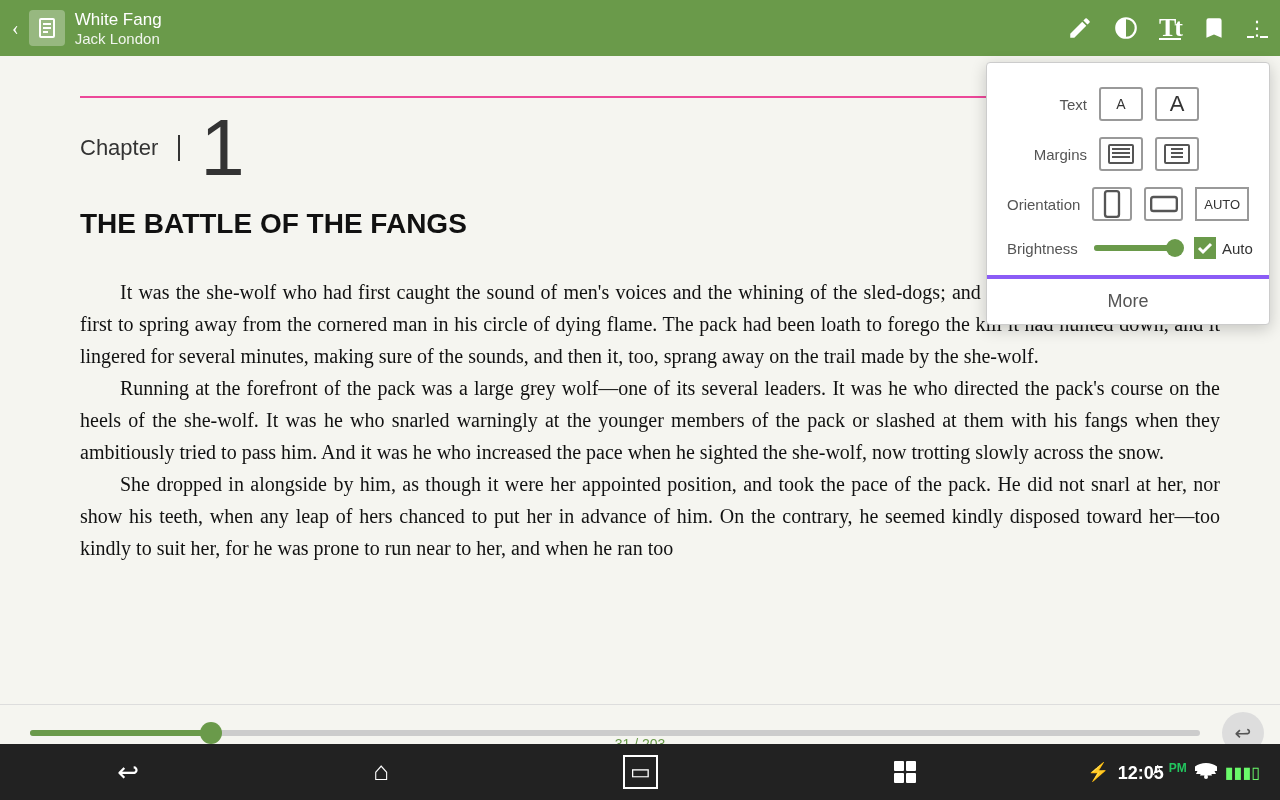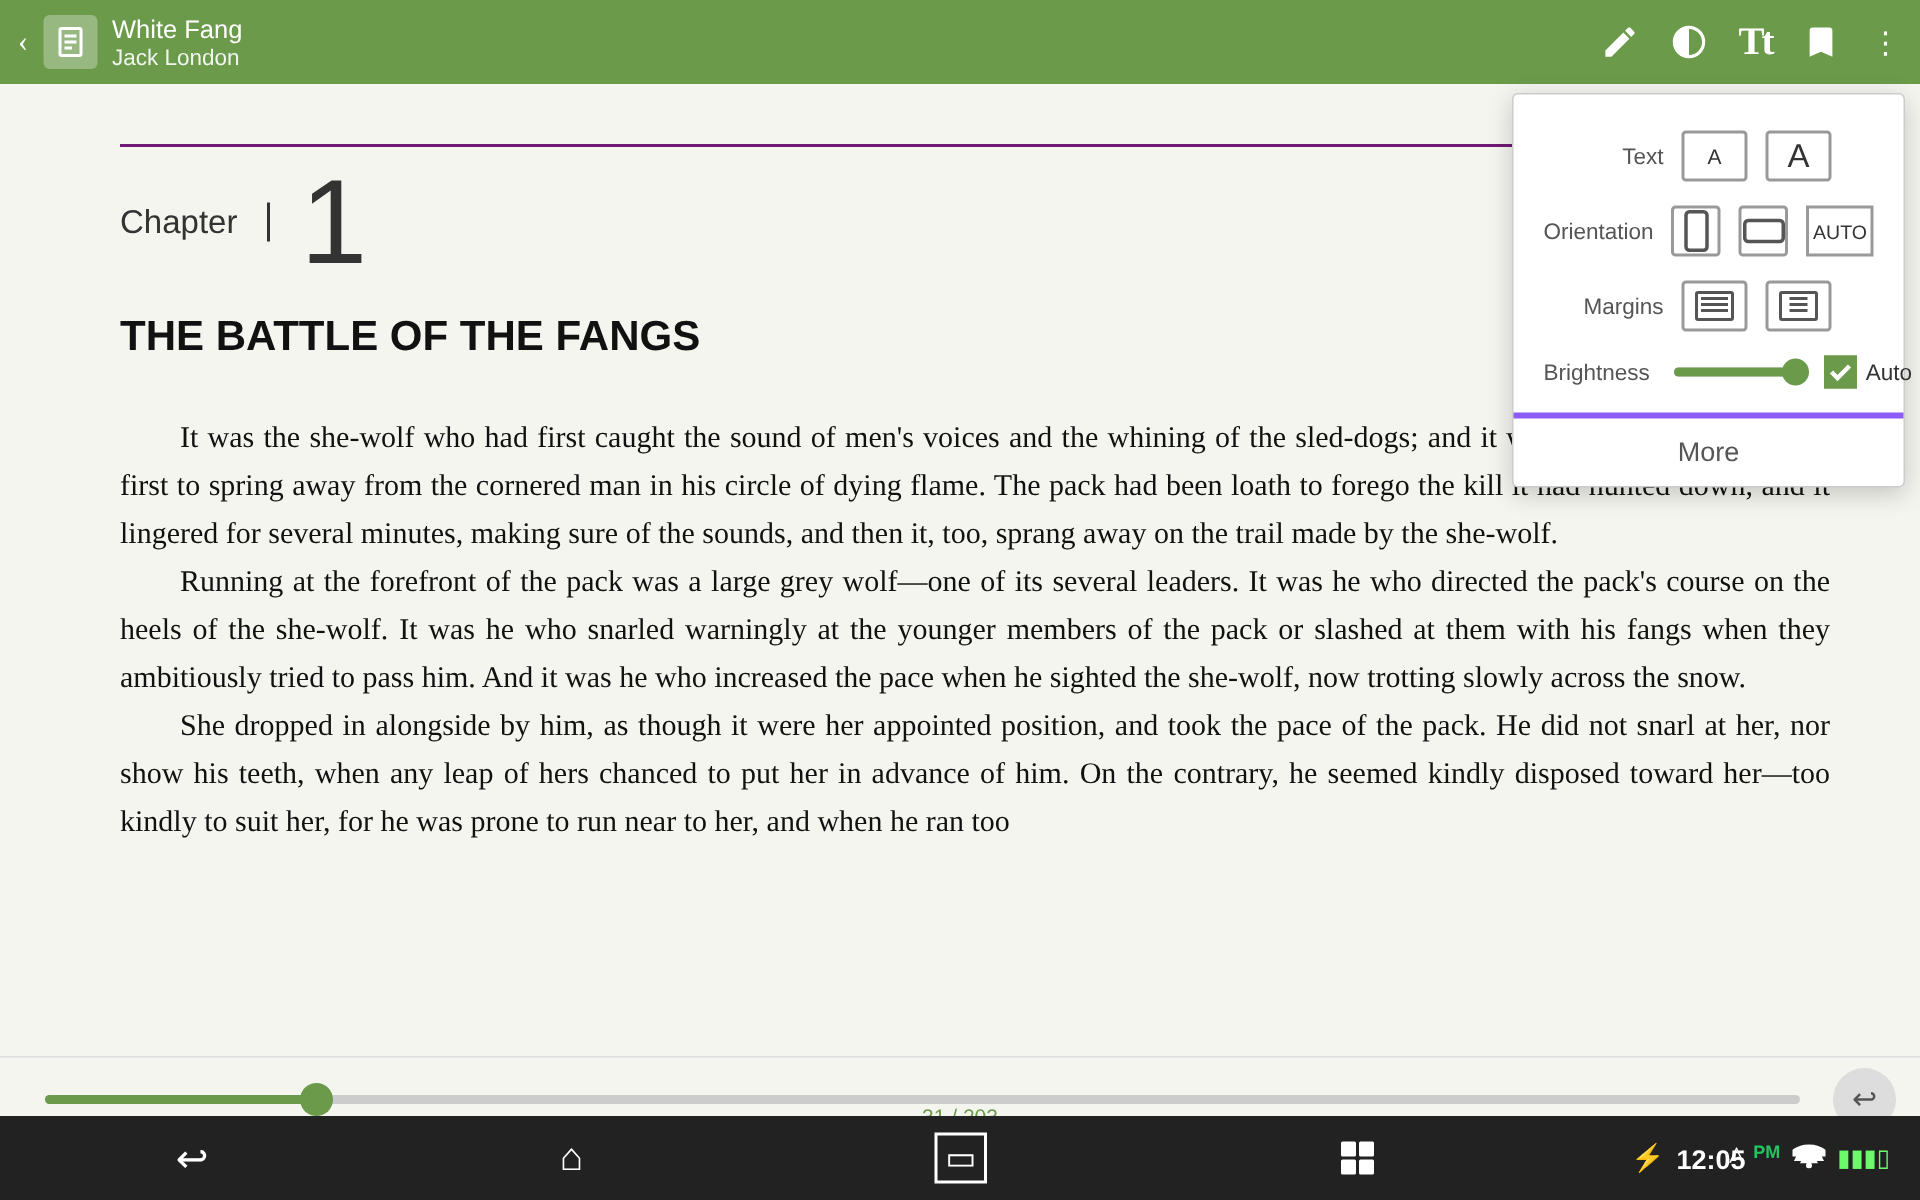--- a/index.html
+++ b/index.html
@@ -39,40 +39,40 @@
     #book-author { color: rgba(255,255,255,0.9); font-size: 15px; font-family: Liberation Sans, sans-serif; }
     #top-bar-right {
       display: flex;
       align-items: center;
       gap: 20px;
     }
     .top-icon {
       color: white;
       font-size: 22px;
       cursor: pointer;
-      display: flex; align-items: center; justify-content: center;
+      display: flex; align-items: center; justify-content: center; text-decoration: underline;
     }
     .top-icon svg { width: 26px; height: 26px; fill: white; }
 
     
     #reading-area {
       width: 1280px;
       height: 648px;
       background: #f5f5f0;
       padding: 40px 60px 20px 80px;
       overflow: hidden;
       position: relative;
     }
 
     
     #chapter-header {
       display: flex;
       align-items: center;
       margin-bottom: 20px;
-      border-top: 2px solid #701a75;
+      border-top: 2px solid #ec4899;
       padding-top: 10px;
     }
     #chapter-label-block {
       border-right: 2px solid #333;
       padding-right: 20px;
       margin-right: 20px;
     }
     #chapter-label {
       font-family: Arial, sans-serif;
       font-size: 22px;
@@ -189,21 +189,21 @@
       color: #22c55e;
       font-size: 12px;
       font-family: Liberation Sans, sans-serif;
     }
 
     
     #settings-panel {
       position: absolute;
       top: 62px;
       right: 10px;
-      width: 262px;
+      width: 284px;
       background: white;
       border: 1px solid #ccc;
       border-radius: 4px;
       box-shadow: 0 4px 16px rgba(0,0,0,0.2);
       z-index: 100;
       padding: 16px 0 0 0;
     }
     .panel-row {
       display: flex;
       align-items: center;
@@ -434,52 +434,52 @@
 
 <div id="settings-panel">
 
   <div class="panel-row">
     <span class="panel-row-label">Text</span>
     <button class="option-btn small-a">A</button>
     <button class="option-btn large-a">A</button>
   </div>
 
   <div class="panel-row">
-    <span class="panel-row-label">Orientation</span>
-    <button class="option-btn orient-btn">
-      <svg viewBox="0 0 16 24" fill="none" stroke="#555" stroke-width="2">
-        <rect x="2" y="1" width="12" height="22" rx="2"></rect>
-      </svg>
-    </button>
-    <button class="option-btn orient-btn-land" style="width:44px; height:34px; border:2px solid #999; background:white; cursor:pointer; display:flex; align-items:center; justify-content:center;">
-      <svg viewBox="0 0 24 16" fill="none" stroke="#555" stroke-width="2" width="28" height="20">
-        <rect x="1" y="2" width="22" height="12" rx="2"></rect>
-      </svg>
-    </button>
-    <button class="auto-btn">AUTO</button>
-  </div>
-
-  <div class="panel-row">
     <span class="panel-row-label">Margins</span>
     <button class="option-btn margin-btn">
       <svg viewBox="0 0 28 22" fill="none" stroke="#555" stroke-width="2">
         <rect x="2" y="2" width="24" height="18" rx="1"></rect>
         <line x1="5" y1="6" x2="23" y2="6"></line>
         <line x1="5" y1="10" x2="23" y2="10"></line>
         <line x1="5" y1="14" x2="23" y2="14"></line>
       </svg>
     </button>
     <button class="option-btn margin-btn">
       <svg viewBox="0 0 28 22" fill="none" stroke="#555" stroke-width="2">
         <rect x="2" y="2" width="24" height="18" rx="1"></rect>
         <line x1="8" y1="6" x2="20" y2="6"></line>
         <line x1="8" y1="10" x2="20" y2="10"></line>
         <line x1="8" y1="14" x2="20" y2="14"></line>
       </svg>
     </button>
+  </div>
+
+  <div class="panel-row">
+    <span class="panel-row-label">Orientation</span>
+    <button class="option-btn orient-btn">
+      <svg viewBox="0 0 16 24" fill="none" stroke="#555" stroke-width="2">
+        <rect x="2" y="1" width="12" height="22" rx="2"></rect>
+      </svg>
+    </button>
+    <button class="option-btn orient-btn-land" style="width:44px; height:34px; border:2px solid #999; background:white; cursor:pointer; display:flex; align-items:center; justify-content:center;">
+      <svg viewBox="0 0 24 16" fill="none" stroke="#555" stroke-width="2" width="28" height="20">
+        <rect x="1" y="2" width="22" height="12" rx="2"></rect>
+      </svg>
+    </button>
+    <button class="auto-btn">AUTO</button>
   </div>
 
   <div id="brightness-row">
     <span id="brightness-label">Brightness</span>
     <div id="brightness-track">
       <div id="brightness-fill"></div>
       <div id="brightness-thumb"></div>
     </div>
     <div id="auto-check-wrap">
       <div id="auto-checkbox">

